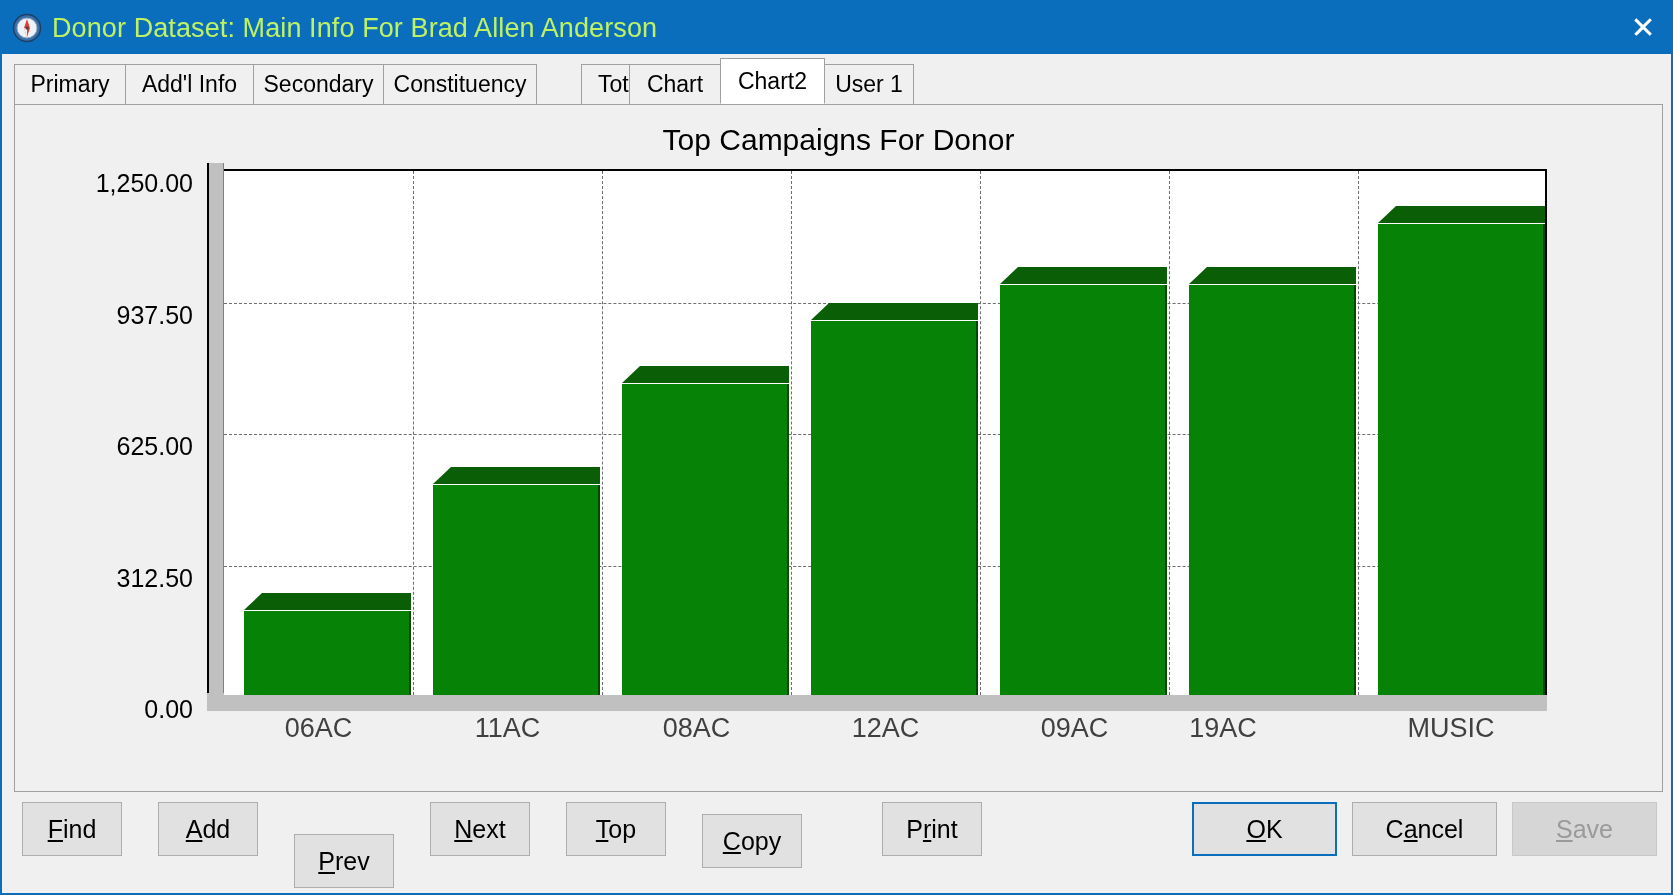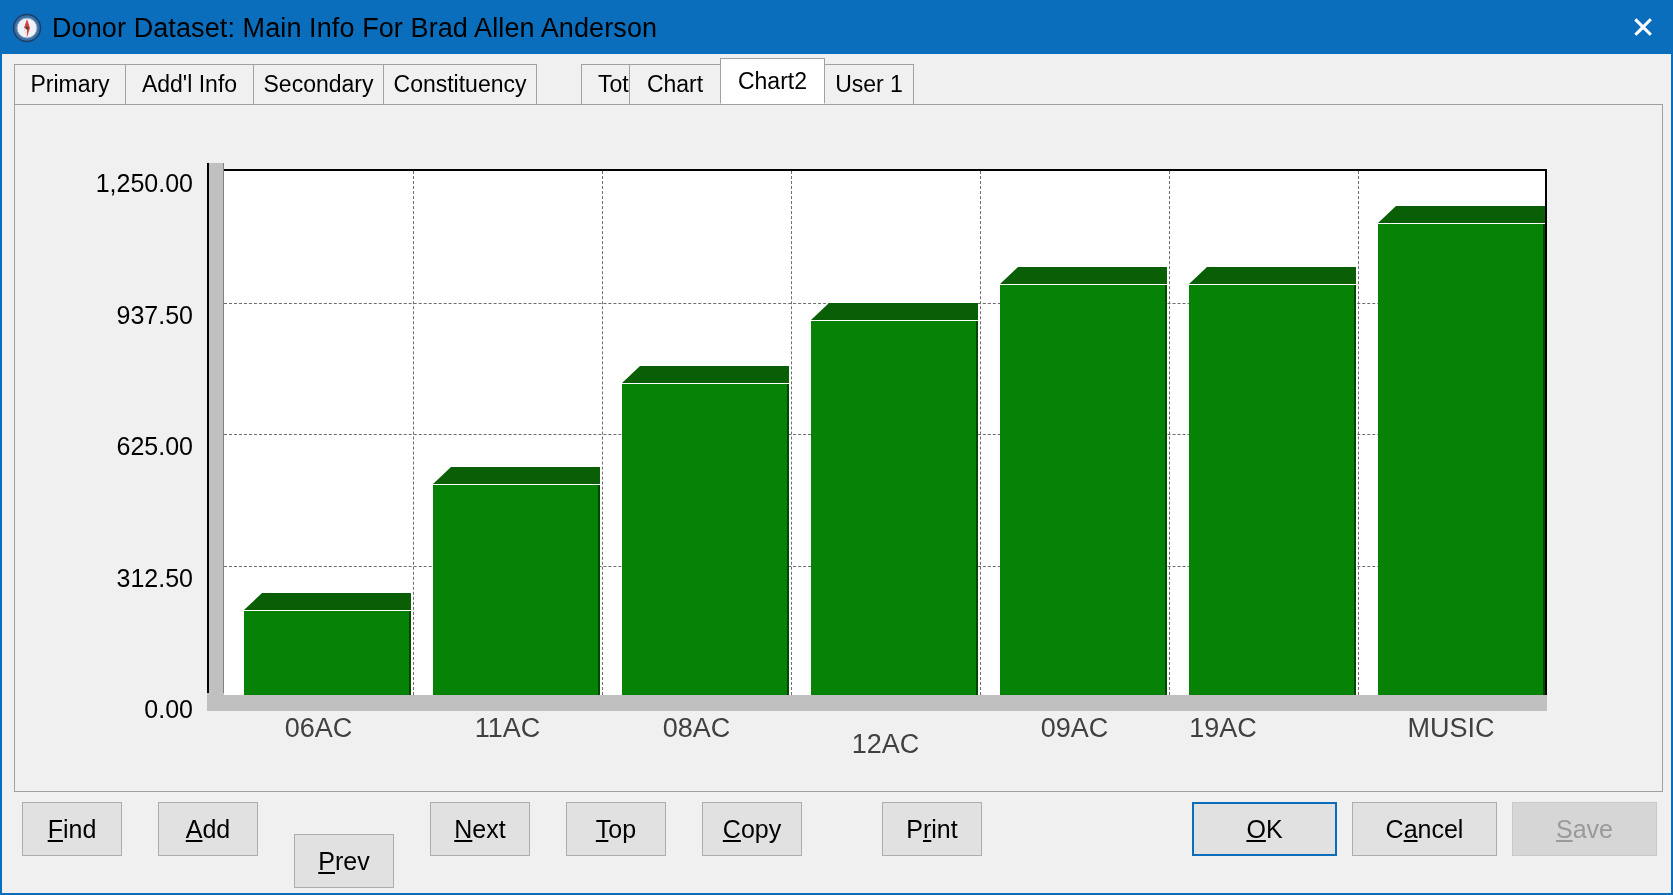--- a/index.html
+++ b/index.html
@@ -32,21 +32,21 @@
     box-sizing: border-box;
     padding: 0 0 0 10px;
   }
   .title-icon {
     width: 30px; height: 30px;
     flex: 0 0 30px;
     margin-right: 10px;
     position: relative;
   }
   .title-text {
-    color: #000000;
+    color: #bef264;
     font-size: 27px;
     font-family: "Liberation Sans", sans-serif;
     letter-spacing: 0.1px;
     white-space: nowrap;
   }
   .title-close {
     position: absolute;
     right: 0; top: 0;
     width: 64px; height: 52px;
     display: flex;
@@ -301,20 +301,21 @@
       </div>
       <div class="tab active" style="left: 706px; width: 105px;">
         <span>Chart2</span>
       </div>
       <div class="tab" style="left: 810px; width: 90px;">
         <span>User 1</span>
       </div>
     </div>
 
   <div class="pane">
+    <div class="chart-title">Top Campaigns For Donor</div>
 
     <div class="chart-area">
       <div class="ylabels" id="ylabels">
           <div class="ylabel" style="top: 546px;">0.00</div>
           <div class="ylabel" style="top: 414.5px;">312.50</div>
           <div class="ylabel" style="top: 283px;">625.00</div>
           <div class="ylabel" style="top: 151.5px;">937.50</div>
           <div class="ylabel" style="top: 20px;">1,250.00</div>
         </div>
 
@@ -366,21 +367,21 @@
               <div style="position: absolute; left: 0px; top: 0px; width: 0px; height: 0px; border-left: 18px solid transparent; border-bottom: 17px solid rgb(10, 95, 6);"></div>
               <div class="bar-front" style="height: 471.296px;"></div>
             </div>
           </div>
       </div>
 
       <div class="xlabels" id="xlabels">
           <div class="xlabel" style="left: 111.5px;">06AC</div>
           <div class="xlabel" style="left: 300.5px;">11AC</div>
           <div class="xlabel" style="left: 489.5px;">08AC</div>
-          <div class="xlabel" style="left: 678.5px; margin-top: 16px;">12AC</div>
+          <div class="xlabel" style="left: 678.5px;">12AC</div>
           <div class="xlabel" style="left: 867.5px;">09AC</div>
           <div class="xlabel" style="left: 1016px;">19AC</div>
           <div class="xlabel" style="left: 1244px;">MUSIC</div>
         </div>
     </div>
   </div>
 
   <div class="buttonbar" id="buttonbar">
       <div class="btn" style="left: 20px; width: 100px;">
         <span><u>F</u>ind</span>
@@ -390,21 +391,21 @@
       </div>
       <div class="btn" style="left: 292px; width: 100px; margin-top: 32px;">
         <span><u>P</u>rev</span>
       </div>
       <div class="btn" style="left: 428px; width: 100px;">
         <span><u>N</u>ext</span>
       </div>
       <div class="btn" style="left: 564px; width: 100px;">
         <span><u>T</u>op</span>
       </div>
-      <div class="btn" style="left: 700px; width: 100px;">
+      <div class="btn" style="left: 700px; width: 100px; margin-top: 12px;">
         <span><u>C</u>opy</span>
       </div>
       <div class="btn" style="left: 880px; width: 100px;">
         <span>P<u>r</u>int</span>
       </div>
       <div class="btn focused" style="left: 1190px; width: 145px;">
         <span><u>O</u>K</span>
       </div>
       <div class="btn" style="left: 1350px; width: 145px;">
         <span>C<u>a</u>ncel</span>

